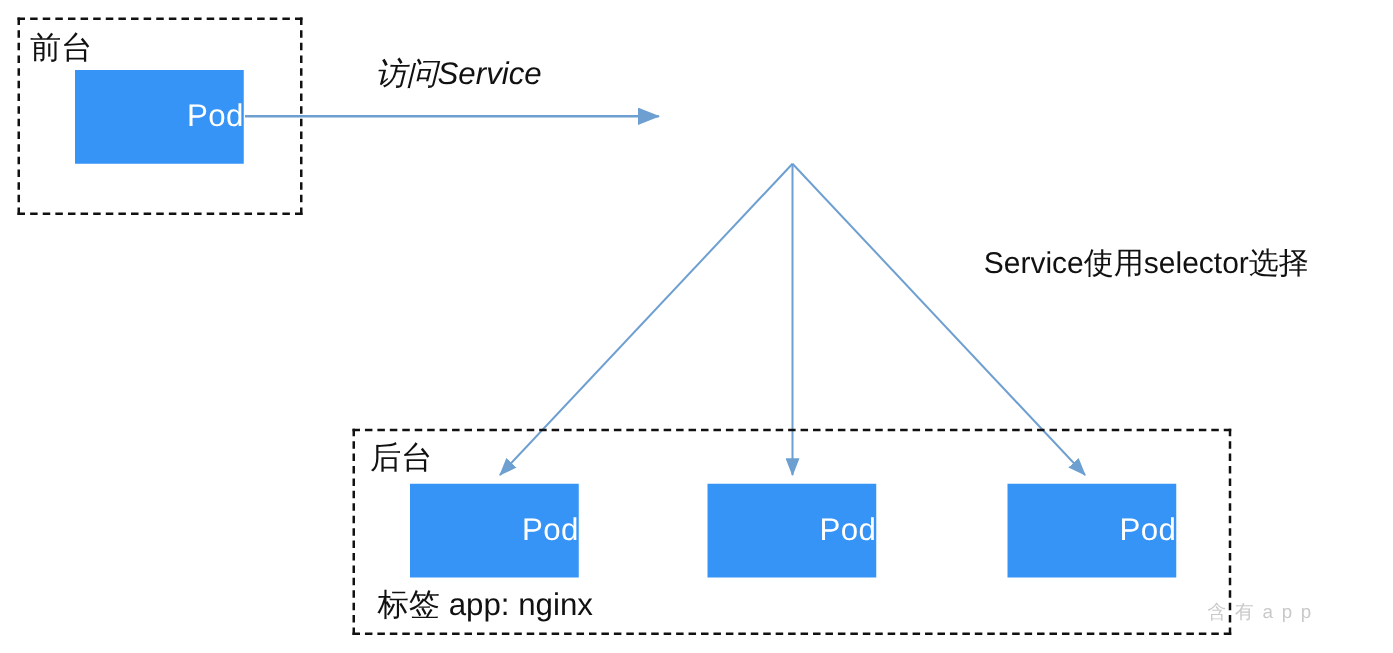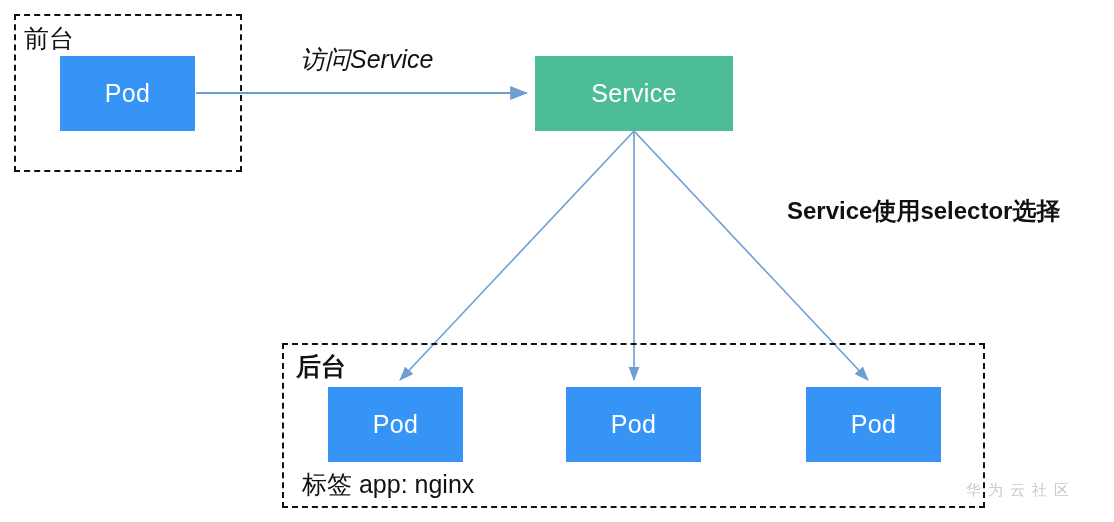--- a/index.html
+++ b/index.html
@@ -20,21 +20,21 @@
   .group-label{
     position:absolute;
     font-size:25px;
     line-height:1;
     color:#111111;
     white-space:nowrap;
   }
 
   .node{
     position:absolute;
-    display:flex;align-items:center;justify-content:center;
+    display:flex;align-items:center;justify-content:flex-end;
     color:#ffffff;
     font-size:25px;
     letter-spacing:.3px;
     box-sizing:border-box;
   }
   .node.pod{background:#3694F7;}
   .node.service{background:#4CBD98;}
 
   .edge-label{
     position:absolute;
@@ -43,21 +43,20 @@
     white-space:nowrap;
     line-height:1;
   }
 
   .note{
     position:absolute;
     font-size:24px;
     line-height:31px;
     color:#111111;
     white-space:nowrap;
-    font-weight:bold;
   }
 
   .caption{
     position:absolute;
     font-size:25px;
     color:#111111;
     white-space:nowrap;
     line-height:1;
   }
 
@@ -101,40 +100,37 @@
 
   <div class="group-box" style="left:14px;top:14px;width:228px;height:158px;"></div>
   <div class="group-label" style="left:24px;top:26px;">前台</div>
 
   <div class="node pod" style="left:60px;top:56px;width:135px;height:75px;">
     <span>Pod</span>
   </div>
 
   <div class="edge-label" style="left:300px;top:47px;font-style:italic;">访问Service</div>
 
-  <div class="node service" style="left:535px;top:56px;width:198px;height:75px;">
-    <span>Service</span>
-  </div>
 
   <div class="note" style="left:787px;top:195px;">
     <div>Service使用selector选择</div>
   </div>
 
   <div class="group-box" style="left:282px;top:343px;width:703px;height:165px;"></div>
-  <div class="group-label" style="left:296px;top:354px;font-weight:bold;">后台</div>
+  <div class="group-label" style="left:296px;top:354px;">后台</div>
 
   <div class="node pod" style="left:328px;top:387px;width:135px;height:75px;">
     <span>Pod</span>
   </div>
 
   <div class="node pod" style="left:566px;top:387px;width:135px;height:75px;">
     <span>Pod</span>
   </div>
 
   <div class="node pod" style="left:806px;top:387px;width:135px;height:75px;">
     <span>Pod</span>
   </div>
 
   <div class="caption" style="left:302px;top:472px;">标签 app: nginx</div>
 
-  <div class="watermark" style="left:966px;top:482px;">华为云社区</div>
+  <div class="watermark" style="left:966px;top:482px;">含有app</div>
 
 </div>
 
 </body></html>

